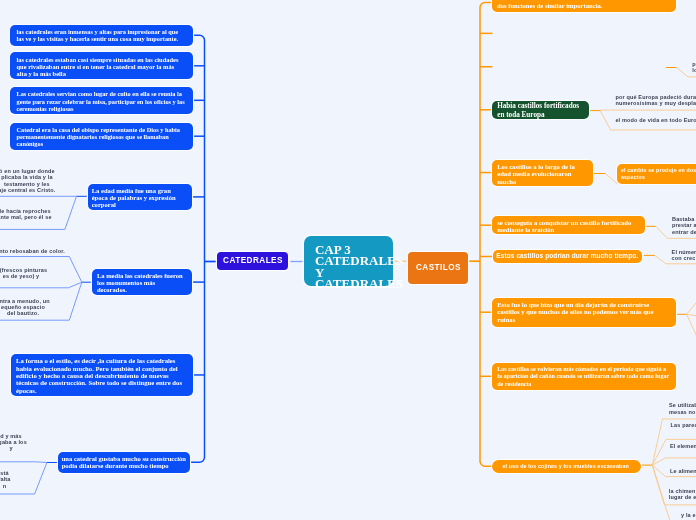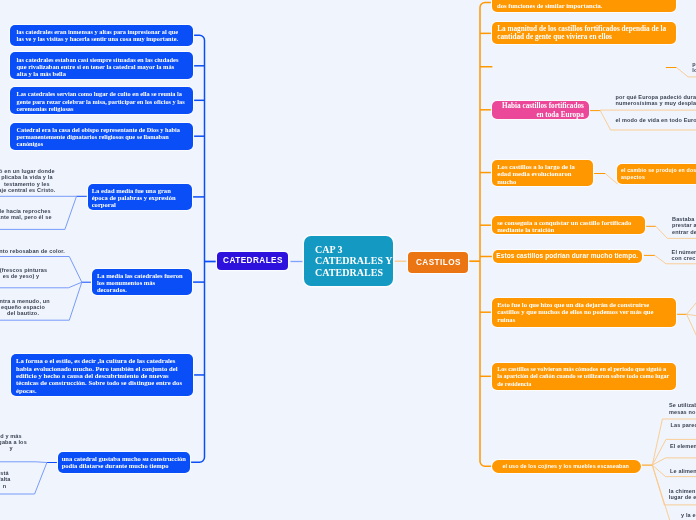--- a/index.html
+++ b/index.html
@@ -14,21 +14,21 @@
   .node.vend{display:flex;flex-direction:column;justify-content:flex-end;}
   .node.sans{font-family:"Liberation Sans",sans-serif;font-weight:bold;letter-spacing:.2px;}
   .sub{position:absolute;box-sizing:border-box;color:#3a4252;
        font-family:"Liberation Sans",sans-serif;font-weight:bold;font-size:5.5px;
        line-height:6.3px;letter-spacing:.16px;white-space:pre-line;}
   .root{position:absolute;box-sizing:border-box;border-radius:4px;color:#fff;box-shadow:0 0 0 1.3px #fbfcff;
         font-family:"Liberation Sans",sans-serif;font-weight:bold;font-size:8.2px;
         letter-spacing:.45px;text-indent:.45px;display:flex;align-items:center;justify-content:center;}
   .centernode{position:absolute;box-sizing:border-box;border-radius:7px;color:#fff;box-shadow:0 0 0 1.5px #fbfcff;
         font-family:"Liberation Serif",serif;font-weight:bold;
-        font-size:10px;line-height:11.5px;padding:7.6px 0 0 10.9px;letter-spacing:.05px;}
+        font-size:13px;line-height:11.5px;padding:7.6px 0 0 10.9px;letter-spacing:.05px;}
 </style>
 </head>
 <body>
 
 <div id="stage">
   <svg id="links" viewBox="0 0 696 520">
       <path d="M192.5 35.3 H199.5 A5 5 0 0 1 204.5 40.3 V457.2 A5 5 0 0 1 199.5 462.2 H190.39999999999998" fill="none" stroke="#0a4ef8" stroke-width="1.5" stroke-linecap="butt" stroke-linejoin="miter"></path>
       <path d="M192.5 65.8 H204.5" fill="none" stroke="#0a4ef8" stroke-width="1.5" stroke-linecap="butt" stroke-linejoin="miter"></path>
       <path d="M192.5 100.3 H204.5" fill="none" stroke="#0a4ef8" stroke-width="1.5" stroke-linecap="butt" stroke-linejoin="miter"></path>
       <path d="M192.5 136.2 H204.5" fill="none" stroke="#0a4ef8" stroke-width="1.5" stroke-linecap="butt" stroke-linejoin="miter"></path>
@@ -80,32 +80,31 @@
       <path d="M652.3 465.1 L676 540 H716" fill="none" stroke="#fbc88a" stroke-width="0.9" stroke-linecap="butt" stroke-linejoin="miter"></path>
       <path d="M593 173.5 H605.2" fill="none" stroke="#ff9800" stroke-width="1" stroke-linecap="butt" stroke-linejoin="miter"></path>
       <path d="M605.2 173.5 L617.1 183.6 H700" fill="none" stroke="#fbc88a" stroke-width="0.9" stroke-linecap="butt" stroke-linejoin="miter"></path>
     </svg>
 <div class="centernode" style="left: 304px; top: 236px; width: 89px; height: 50px; background: rgb(20, 153, 194);">
       <div>CAP 3</div>
       <div>CATEDRALES Y</div>
       <div>CATEDRALES</div>
     </div>
     <div class="root" style="left: 217.1px; top: 251.6px; width: 71.4px; height: 18.3px; background: rgb(46, 17, 221);">CATEDRALES</div>
-    <div class="root" style="left: 408.4px; top: 251.7px; width: 59.6px; height: 21px; background: rgb(234, 117, 18);">CASTILOS</div>
+    <div class="root" style="left: 408.4px; top: 251.7px; width: 59.6px; height: 32px; background: rgb(234, 117, 18);">CASTILOS</div>
     <div class="node serif" style="left: 9.5px; top: 24.8px; width: 183px; height: 21px; background: rgb(10, 78, 248); font-size: 6.3px; line-height: 7.25px; padding: 3.3px 7px; letter-spacing: 0px; border-radius: 5px;">las catedrales eran inmensas y altas para impresionar al que las ve y las visitas y hacerla sentir una cosa muy importante.</div>
     <div class="node serif" style="left: 9.5px; top: 52.3px; width: 183px; height: 27px; background: rgb(10, 78, 248); font-size: 6.45px; line-height: 7.25px; padding: 3.4px 7px; letter-spacing: 0px; border-radius: 5px;">las catedrales estaban casi siempre situadas en las ciudades que rivalizaban entre si en tener la catedral mayor la más alta y la más bella</div>
     <div class="node serif" style="left: 9.5px; top: 87px; width: 183px; height: 26.6px; background: rgb(10, 78, 248); font-size: 6.3px; line-height: 7.25px; padding: 3.3px 7px; letter-spacing: 0px; border-radius: 5px;">Las catedrales servian como lugar de culto en ella se reunia la gente para rezar celebrar la misa, participar en los oficios y las ceremonias religiosas</div>
     <div class="node serif" style="left: 9.5px; top: 122.6px; width: 183px; height: 27.2px; background: rgb(10, 78, 248); font-size: 6.3px; line-height: 7.25px; padding: 3.4px 7px; letter-spacing: 0px; border-radius: 5px;">Catedral era la casa del obispo representante de Dios y habia permanentemente dignatarios religiosos que se llamaban canónigos</div>
     <div class="node serif" style="left: 87.9px; top: 183.5px; width: 104.3px; height: 26.8px; background: rgb(10, 78, 248); font-size: 6.59px; line-height: 7.1px; padding: 3.2px 3.8px; letter-spacing: 0px; border-radius: 5px;">La edad media fue una gran época de palabras y expresión corporal</div>
     <div class="node serif" style="left: 91.9px; top: 268.9px; width: 99.8px; height: 26.4px; background: rgb(10, 78, 248); font-size: 6.55px; line-height: 7.2px; padding: 3.2px 5px; letter-spacing: 0px; border-radius: 5px;">La media las catedrales fueron los monumentos más decorados.</div>
     <div class="node serif" style="left: 11.4px; top: 354.3px; width: 181.5px; height: 41.3px; background: rgb(10, 78, 248); font-size: 6.7px; line-height: 7.3px; padding: 3.2px 4.6px; letter-spacing: 0px; border-radius: 5px;">La forma o el estilo, es decir ,la cultura de las catedrales habia evolucionado mucho. Pero también el conjunto del edificio y hecho a causa del descubrimiento de nuevas técnicas de construcción. Sobre todo se distingue entre dos épocas.</div>
     <div class="node serif" style="left: 57.7px; top: 451.8px; width: 132.7px; height: 20.8px; background: rgb(10, 78, 248); font-size: 6.55px; line-height: 7.3px; padding: 3.2px 4px; letter-spacing: 0px; border-radius: 5px;">una catedral gustaba mucho su construcción podia dilatarse  durante mucho tiempo</div>
     <div class="node serif vend" style="left: 492.4px; top: -14px; width: 184.1px; height: 26.1px; background: rgb(255, 152, 0); font-size: 6.61px; line-height: 7.5px; padding: 2.4px 4.6px; letter-spacing: 0px; border-radius: 5px;">dos funciones de similar importancia.</div>
-    <div class="node serif" style="left: 492.4px; top: 22.3px; width: 184.1px; height: 22.1px; background: rgb(255, 152, 0); font-size: 7.23px; line-height: 8.4px; padding: 2.6px 4.8px; letter-spacing: 0px; border-radius: 5px;">La magnitud de los castillos fortificados dependia de la cantidad de gente que viviera en ellos</div>
-    <div class="node serif" style="left: 492.4px; top: 100.5px; width: 96.2px; height: 18.6px; background: #ec4899; font-size: 7.2px; line-height: 8.4px; padding: 1.8px 4.8px; letter-spacing: 0px; border-radius: 5px; text-align: right;">Habia castillos fortificados en toda Europa</div>
+    <div class="node serif" style="left: 492.4px; top: 100.5px; width: 96.2px; height: 18.6px; background: #14532d; font-size: 7.2px; line-height: 8.4px; padding: 1.8px 4.8px; letter-spacing: 0px; border-radius: 5px;">Habia castillos fortificados en toda Europa</div>
     <div class="node serif" style="left: 492.3px; top: 159.5px; width: 101.1px; height: 26.1px; background: rgb(255, 152, 0); font-size: 6.63px; line-height: 7.4px; padding: 3.2px 4.9px; letter-spacing: 0px; border-radius: 5px;">Los castillos a lo largo de la edad media evolucionaron mucho</div>
     <div class="node serif" style="left: 492.4px; top: 216.2px; width: 152.7px; height: 18px; background: rgb(255, 152, 0); font-size: 6.67px; line-height: 7.4px; padding: 2.7px 4.9px; letter-spacing: 0px; border-radius: 5px;">se conseguia a conquistar un castillo fortificado mediante la traición</div>
     <div class="node sans" style="left: 492.9px; top: 250.4px; width: 149px; height: 12.2px; background: rgb(255, 152, 0); font-size: 6.5px; line-height: 8px; padding: 1.6px 3.4px; letter-spacing: 0.1px; border-radius: 5px;">Estos castillos podrían durar mucho tiempo.</div>
     <div class="node serif" style="left: 492.4px; top: 297.8px; width: 184.1px; height: 28.8px; background: rgb(255, 152, 0); font-size: 6.64px; line-height: 7.4px; padding: 3.2px 4.8px; letter-spacing: 0px; border-radius: 5px;">Esto fue lo que hizo que un día dejarán de construirse castillos y que muchos de ellos no podemos ver más que ruinas</div>
     <div class="node serif" style="left: 492.4px; top: 362.8px; width: 183.7px; height: 27px; background: rgb(255, 152, 0); font-size: 6.15px; line-height: 7.4px; padding: 3px 4.8px; letter-spacing: 0px; border-radius: 5px;">Los castillos se volvieron más cómodos en el periodo que siguió a la aparición del cañón cuando se utilizaron sobre todo como lugar de residencia</div>
     <div class="node sans" style="left: 491.8px; top: 459.7px; width: 149.2px; height: 12.9px; background: rgb(255, 152, 0); font-size: 5.4px; line-height: 6.4px; padding: 3.2px 10.6px; letter-spacing: 0.1px; border-radius: 6.5px;">el uso de los cojines y los muebles escaseaban</div>
     <div class="sub" style="left: -103.1px; top: 168px; width: 260px; text-align: center;">ó en un lugar donde
 plicaba la vida y la
 testamento y les
 aje central es Cristo.</div>

